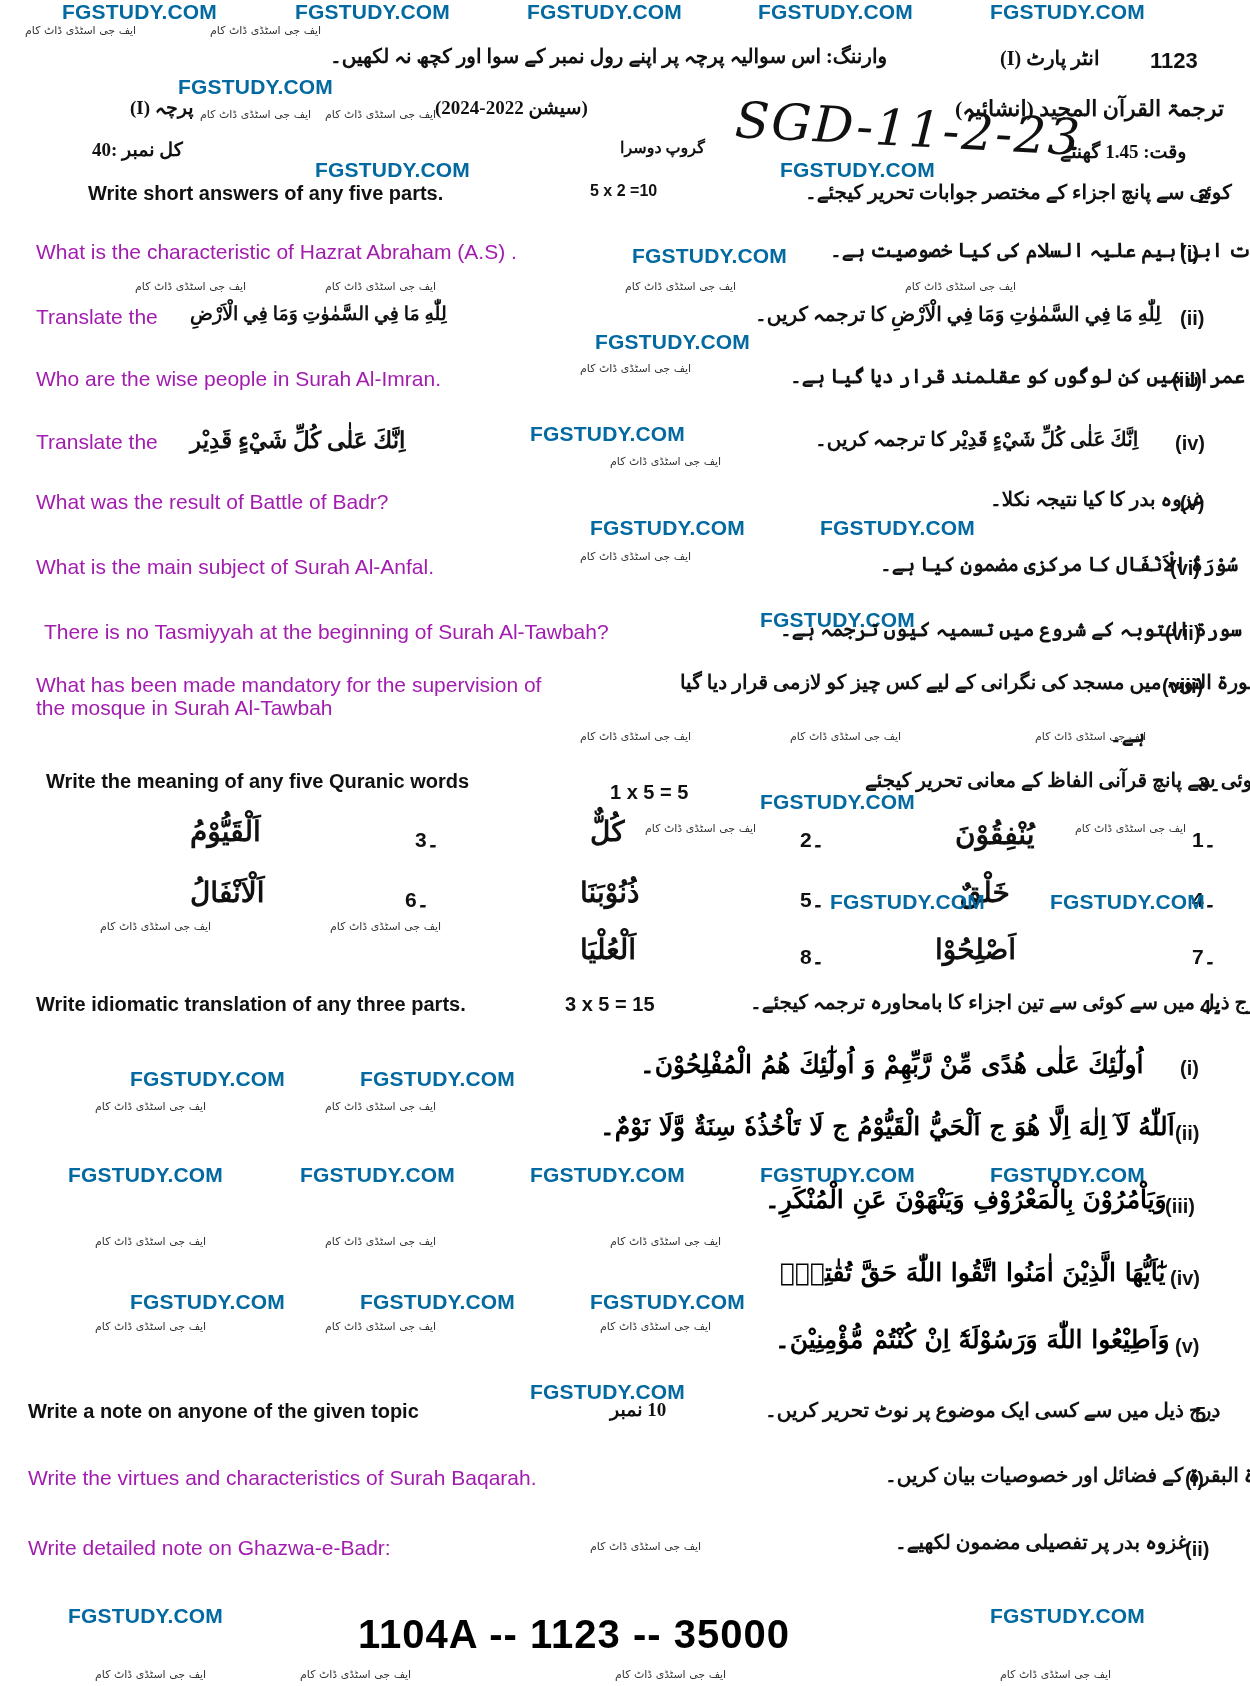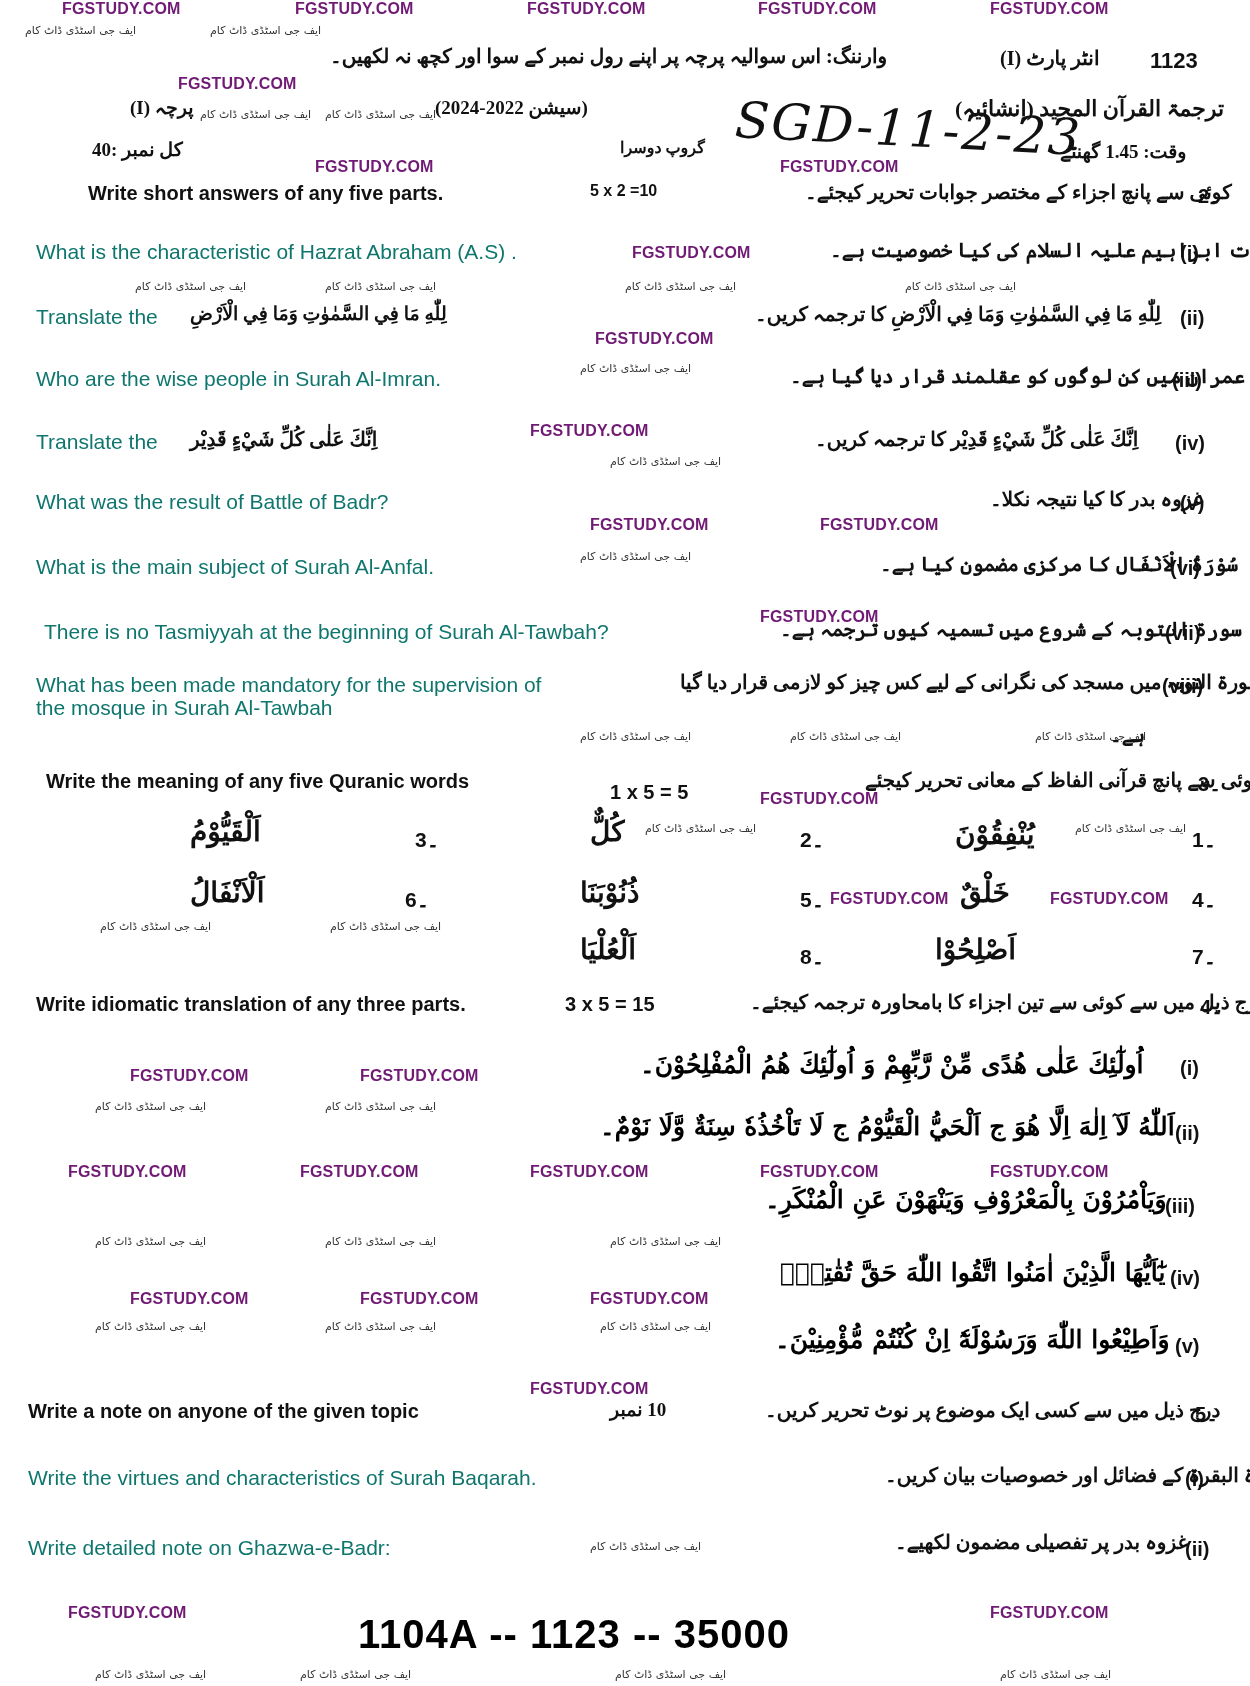--- a/index.html
+++ b/index.html
@@ -1,20 +1,20 @@
 <!DOCTYPE html>
 <html><head>
 <meta charset="utf-8">
 <style>
   html, body { margin:0; padding:0; background:#ffffff; }
   body { width:1250px; height:1686px; position:relative; overflow:hidden; color:#111; font-family:"Liberation Sans", sans-serif; }
   .abs { position:absolute; white-space:nowrap; }
-  .wm { font-family:"Liberation Sans", sans-serif; font-weight:bold; font-size:16px; color:#701a75; letter-spacing:0.2px; }
+  .wm { font-family:"Liberation Sans", sans-serif; font-weight:bold; font-size:21px; color:#0369a1; letter-spacing:0.2px; }
   .wm-ur { font-family:"DejaVu Sans", sans-serif; font-size:11px; color:#333; direction:rtl; }
-  .en { font-family:"Liberation Sans", sans-serif; font-size:21px; color:#0f766e; }
+  .en { font-family:"Liberation Sans", sans-serif; font-size:21px; color:#a21caf; }
   .en-b { font-family:"Liberation Sans", sans-serif; font-size:21px; font-weight:bold; color:#111; }
   .ur { font-family:Liberation Serif, serif; font-size:20px; direction:rtl; color:#111; font-weight:bold; }
   .ar { font-family:"DejaVu Serif", serif; font-size:25px; direction:rtl; color:#000; font-weight:bold; }
   .num { font-family:"Liberation Sans", sans-serif; font-weight:bold; font-size:21px; color:#111; }
   .qn { font-family:"Liberation Sans", sans-serif; font-weight:bold; font-size:20px; color:#111; }
   .handwritten { font-family:"DejaVu Serif", serif; font-style:italic; font-size:50px; color:#111; letter-spacing:2px; transform:rotate(3deg); }
   .footer-code { font-family:"Liberation Sans", sans-serif; font-weight:bold; font-size:40px; color:#000; letter-spacing:1px; }
   .word { font-family:"DejaVu Serif", serif; font-size:28px; font-weight:bold; direction:rtl; }
 </style>
 </head>
@@ -65,21 +65,21 @@
 <div class="abs ur" style="left:755px;top:302px;">لِلّٰهِ مَا فِي السَّمٰوٰتِ وَمَا فِي الْاَرْضِ کا ترجمہ کریں۔</div>
 <div class="abs qn" style="left:1180px;top:307px;">(ii)</div>
 <div class="abs wm" style="left:595px;top:330px;">FGSTUDY.COM</div>
 
 <div class="abs en" style="left:36px;top:367px;">Who are the wise people in Surah Al-Imran.</div>
 <div class="abs wm-ur" style="left:580px;top:362px;">ایف جی اسٹڈی ڈاٹ کام</div>
 <div class="abs ur" style="left:790px;top:364px;">سورہ آل عمران میں کن لوگوں کو عقلمند قرار دیا گیا ہے۔</div>
 <div class="abs qn" style="left:1172px;top:369px;">(iii)</div>
 
 <div class="abs en" style="left:36px;top:430px;">Translate the</div>
-<div class="abs ur" style="left:190px;top:427px;font-size:20px;">اِنَّكَ عَلٰى كُلِّ شَيْءٍ قَدِيْر</div>
+<div class="abs ur" style="left:190px;top:427px;font-size:23px;">اِنَّكَ عَلٰى كُلِّ شَيْءٍ قَدِيْر</div>
 <div class="abs wm" style="left:530px;top:422px;">FGSTUDY.COM</div>
 <div class="abs ur" style="left:815px;top:427px;">اِنَّكَ عَلٰى كُلِّ شَيْءٍ قَدِيْر کا ترجمہ کریں۔</div>
 <div class="abs qn" style="left:1175px;top:432px;">(iv)</div>
 <div class="abs wm-ur" style="left:610px;top:455px;">ایف جی اسٹڈی ڈاٹ کام</div>
 
 <div class="abs en" style="left:36px;top:490px;">What was the result of Battle of Badr?</div>
 <div class="abs ur" style="left:990px;top:487px;">غزوہ بدر کا کیا نتیجہ نکلا۔</div>
 <div class="abs qn" style="left:1180px;top:492px;">(v)</div>
 <div class="abs wm" style="left:590px;top:516px;">FGSTUDY.COM</div>
 <div class="abs wm" style="left:820px;top:516px;">FGSTUDY.COM</div>

